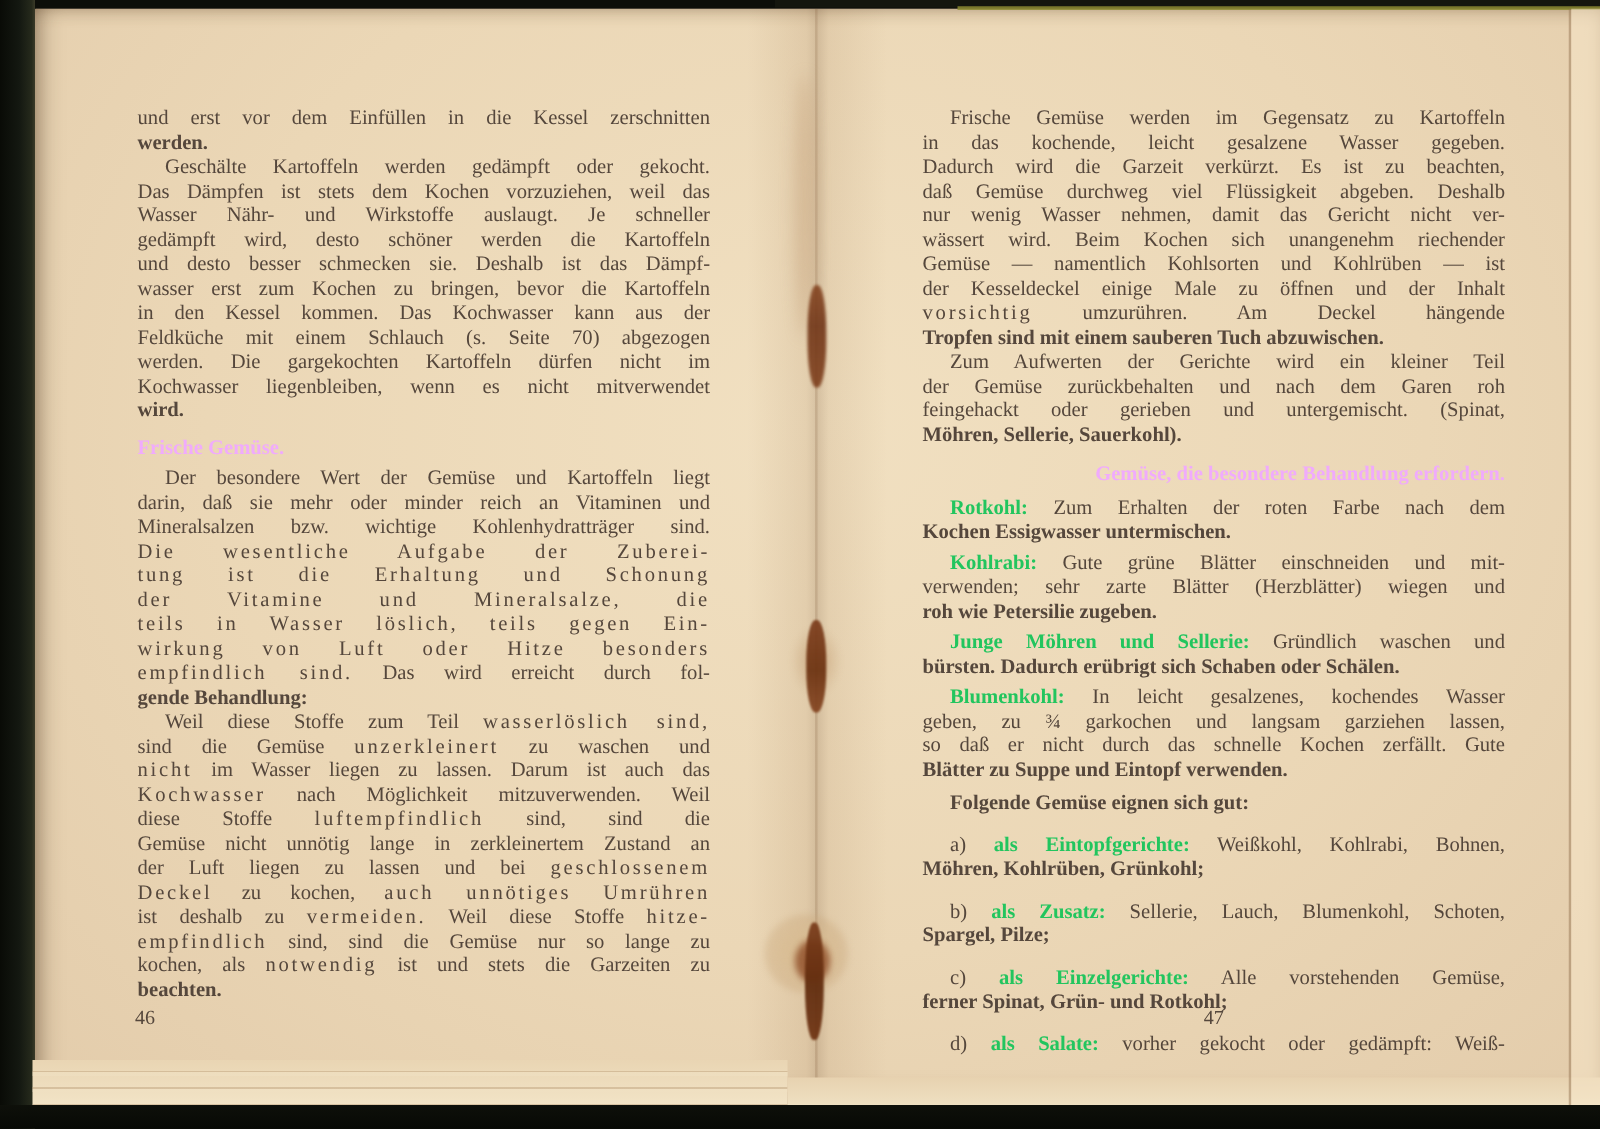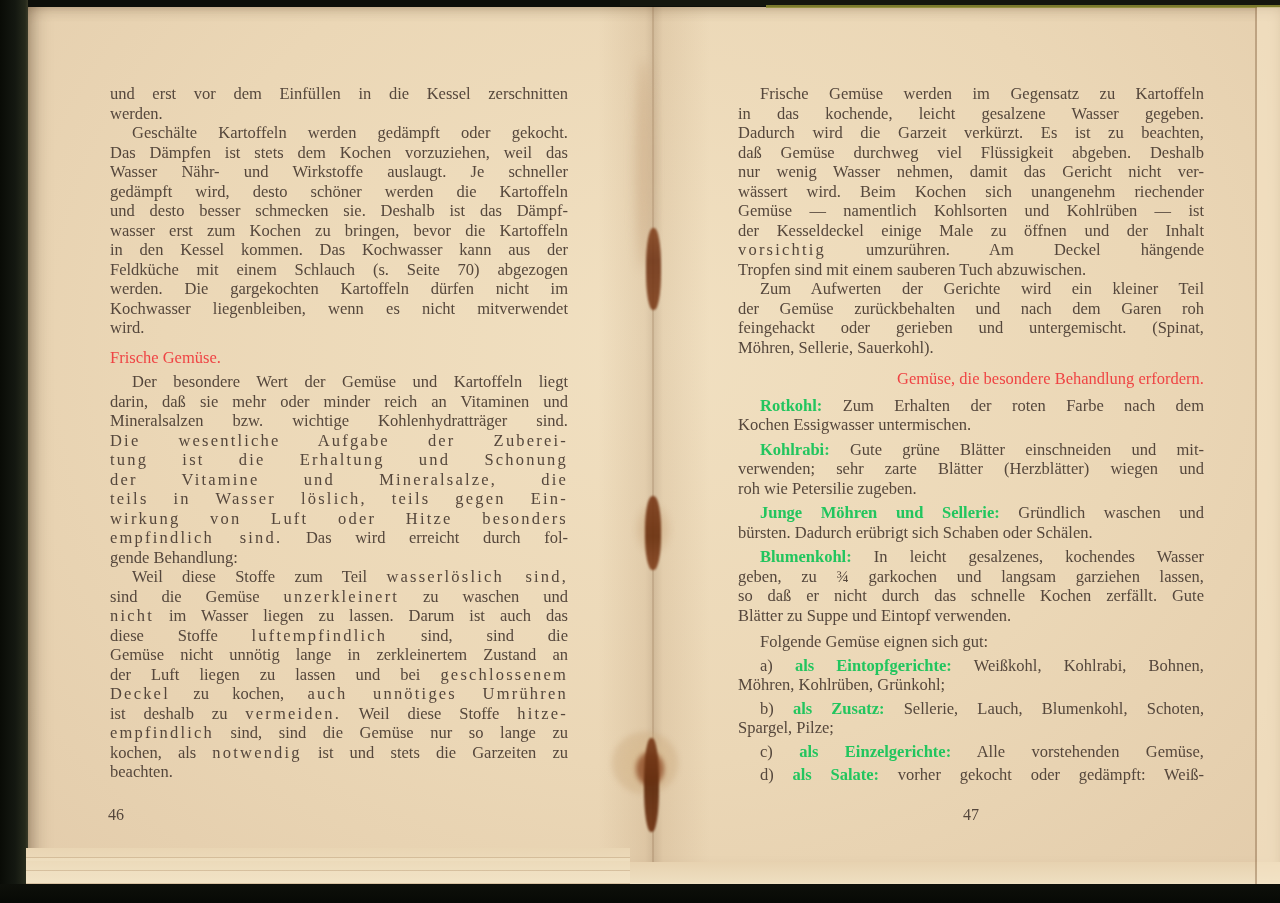--- a/index.html
+++ b/index.html
@@ -54,29 +54,29 @@
   .stain3-blob{left:636px;top:752px;width:28px;height:34px;background:#8a4520;opacity:.75;filter:blur(2.5px);border-radius:50%;}
   .stain3{left:644px;top:738px;width:15px;height:94px;background:linear-gradient(180deg,#7a3c1a,#5f2a0c 55%,#6e3212);opacity:.92;filter:blur(1px);border-radius:45%;}
   
   .text-col{
     position:absolute;color:#55473c;font-size:16.5px;line-height:19.5px;
   }
   .col-left{left:110px;top:84px;width:458px;}
   .col-right{left:738px;top:84px;width:466px;}
   .para{margin:0;}
   .line{text-align:justify;text-align-last:justify;}
-  .line.last{text-align-last:left;}
+  .line.last{text-align-last:left;font-weight:bold;}
   .line.ind{text-indent:22px;}
   .sp{letter-spacing:2.2px;}
   .b{font-weight:bold;color:#22c55e;}
-  .heading{font-weight:normal;color:#ef4444;margin:10px 0 5px 0;}
+  .heading{font-weight:bold;color:#f0abfc;margin:10px 0 5px 0;}
   .heading.center{text-align:right;margin:12px 0 7px 0;}
   .para.entry{margin-top:5px;}
   .para.mt{margin-top:7px;margin-bottom:2px;}
-  .para.li{margin-top:4px;}
+  .para.li{margin-top:14px;}
   .page-num{position:absolute;top:806px;font-size:16px;color:#55473c;}
   .page-num.left{left:108px;}
   .page-num.right{left:738px;width:466px;text-align:center;}
 </style>
 </head>
 <body>
 
 <div class="layer paper"></div>
 <div class="layer gutter"></div>
 <div class="layer gutter-line"></div>
@@ -126,20 +126,21 @@
       <div class="line"><span class="sp">der Vitamine und Mineralsalze, die</span></div>
       <div class="line"><span class="sp">teils in Wasser löslich, teils gegen Ein-</span></div>
       <div class="line"><span class="sp">wirkung von Luft oder Hitze besonders</span></div>
       <div class="line"><span class="sp">empfindlich sind.</span><span> Das wird erreicht durch fol-</span></div>
       <div class="line last"><span>gende Behandlung:</span></div>
     </div>
     <div class="para">
       <div class="line ind"><span>Weil diese Stoffe zum Teil </span><span class="sp">wasserlöslich sind,</span></div>
       <div class="line"><span>sind die Gemüse </span><span class="sp">unzerkleinert</span><span> zu waschen und</span></div>
       <div class="line"><span class="sp">nicht</span><span> im Wasser liegen zu lassen. Darum ist auch das</span></div>
+      <div class="line"><span class="sp">Kochwasser</span><span> nach Möglichkeit mitzuverwenden. Weil</span></div>
       <div class="line"><span>diese Stoffe </span><span class="sp">luftempfindlich</span><span> sind, sind die</span></div>
       <div class="line"><span>Gemüse nicht unnötig lange in zerkleinertem Zustand an</span></div>
       <div class="line"><span>der Luft liegen zu lassen und bei </span><span class="sp">geschlossenem</span></div>
       <div class="line"><span class="sp">Deckel</span><span> zu kochen, </span><span class="sp">auch unnötiges Umrühren</span></div>
       <div class="line"><span>ist deshalb zu </span><span class="sp">vermeiden.</span><span> Weil diese Stoffe </span><span class="sp">hitze-</span></div>
       <div class="line"><span class="sp">empfindlich</span><span> sind, sind die Gemüse nur so lange zu</span></div>
       <div class="line"><span>kochen, als </span><span class="sp">notwendig</span><span> ist und stets die Garzeiten zu</span></div>
       <div class="line last"><span>beachten.</span></div>
     </div>
   </div>
@@ -188,20 +189,21 @@
     <div class="para li">
       <div class="line ind"><span>a) </span><span class="b">als Eintopfgerichte:</span><span> Weißkohl, Kohlrabi, Bohnen,</span></div>
       <div class="line last"><span>Möhren, Kohlrüben, Grünkohl;</span></div>
     </div>
     <div class="para li">
       <div class="line ind"><span>b) </span><span class="b">als Zusatz:</span><span> Sellerie, Lauch, Blumenkohl, Schoten,</span></div>
       <div class="line last"><span>Spargel, Pilze;</span></div>
     </div>
     <div class="para li">
       <div class="line ind"><span>c) </span><span class="b">als Einzelgerichte:</span><span> Alle vorstehenden Gemüse,</span></div>
+      <div class="line last"><span>ferner Spinat, Grün- und Rotkohl;</span></div>
     </div>
     <div class="para li">
       <div class="line ind"><span>d) </span><span class="b">als Salate:</span><span> vorher gekocht oder gedämpft: Weiß-</span></div>
     </div>
   </div>
 
 <div class="page-num left">46</div>
 <div class="page-num right">47</div>
 
 </body></html>

